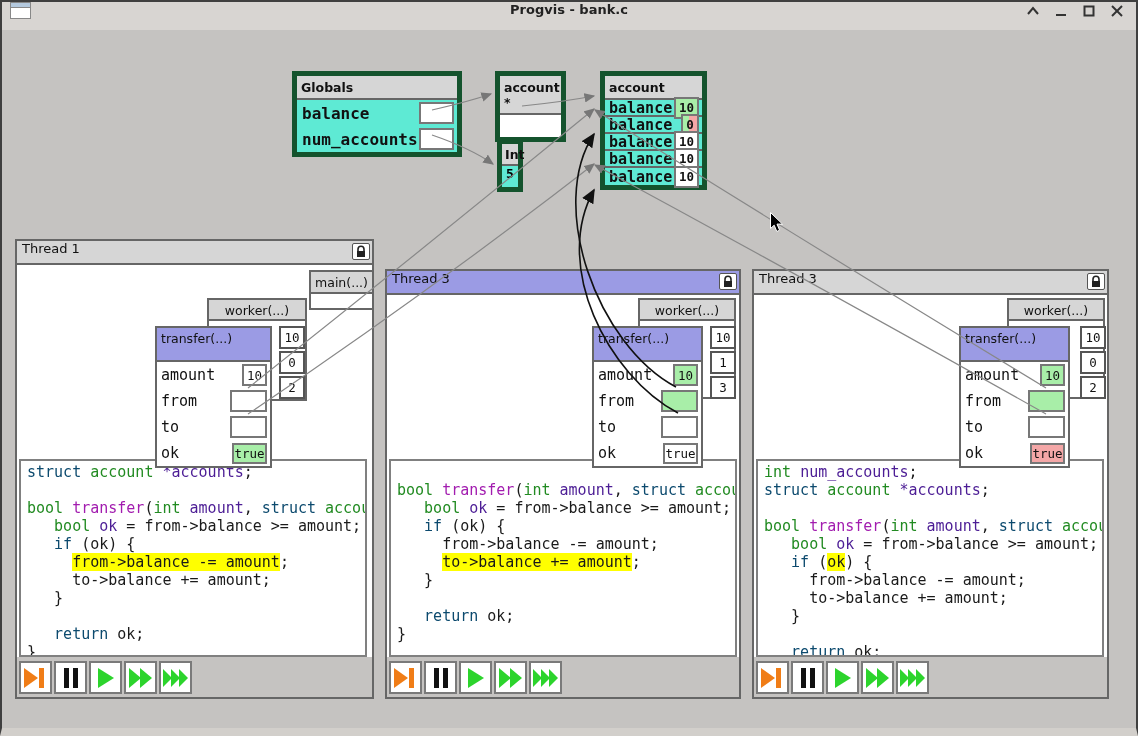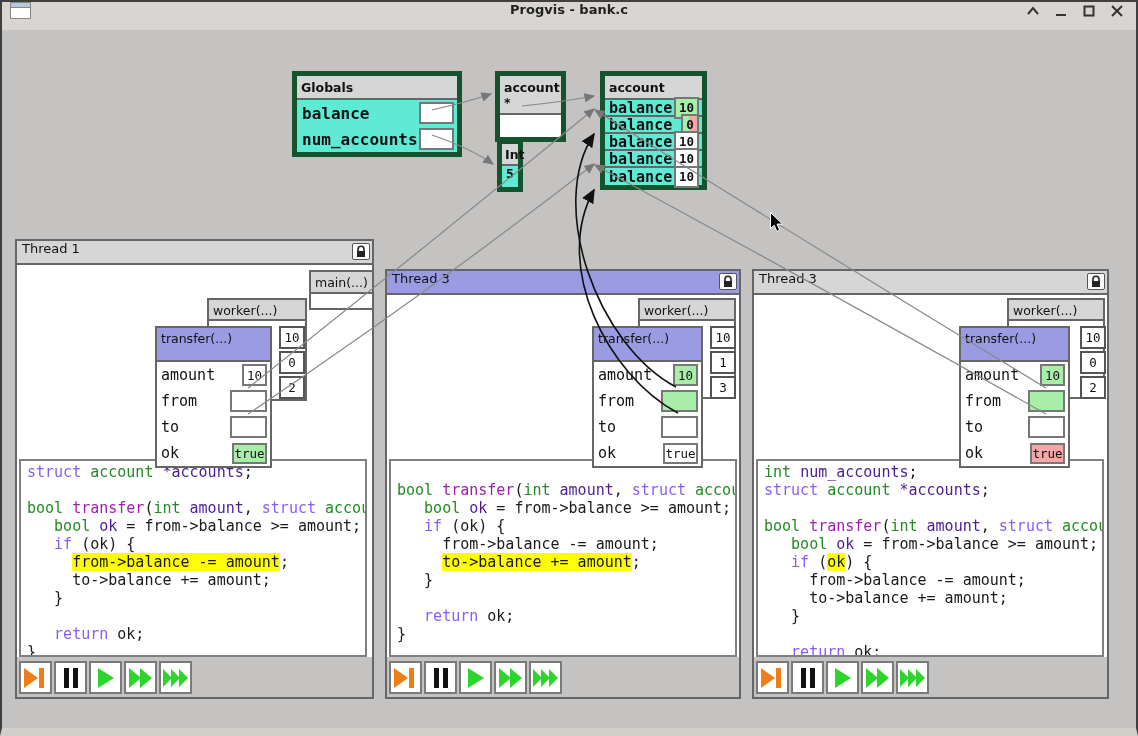--- a/index.html
+++ b/index.html
@@ -47,21 +47,21 @@
   
   .panel { position:absolute; border:2px solid #666; background:#fff; z-index:10; }
   .t1 { left:13px; top:209px; width:359px; height:460px; }
   .t2 { left:383px; top:239px; width:356px; height:430px; }
   .t3 { left:750px; top:239px; width:357px; height:430px; }
   .phd { height:24px; background:#d6d6d6; border-bottom:2px solid #666; font-size:13px; color:#111;
          padding:0 0 0 5px; position:relative; }
   .t2 .phd { background:#9b9be4; }
   .lock { position:absolute; right:2px; top:2px; width:18px; height:17px; background:#fff;
           border:1px solid #555; border-radius:2px; display:flex; align-items:center; justify-content:center; }
-  .fr-hd { background:#d6d6d6; border:2px solid #666; font-size:12.5px; color:#111; padding:3px 4px 2px; }
+  .fr-hd { background:#d6d6d6; border:2px solid #666; font-size:12.5px; color:#111; padding:3px 4px 2px;text-align:center; }
   .main-frame { position:absolute; left:292px; top:29px; width:65px; }
   .main-frame .fr-bd { height:16px; background:#fff; border:2px solid #666; border-top:none; }
   .worker-hd { position:absolute; width:100px; height:23px; }
   .t1 .worker-hd { left:190px; top:57px; }
   .t2 .worker-hd { left:251px; top:27px; width:98px; }
   .t3 .worker-hd { left:253px; top:27px; width:98px; }
   .worker-bd { position:absolute; background:#fff; border:2px solid #666; }
   .t1 .worker-bd { left:190px; top:78px; width:100px; height:82px; }
   .t2 .worker-bd { left:251px; top:48px; width:98px; height:80px; }
   .t3 .worker-bd { left:253px; top:48px; width:98px; height:80px; }
@@ -81,21 +81,21 @@
   .tf-row .vcell.amount { width:25px; }
   .tf-row .vcell.ptr { width:37px; }
   .tf-row .vcell.okbox { width:35px; height:21px; min-width:0; }
   
   .code { position:absolute; left:2px; width:348px; height:198px; background:#fff; border:2px solid #808080;
           padding:2px 6px; overflow:hidden; white-space:pre;
           font-family:"DejaVu Sans Mono","Liberation Mono",monospace; font-size:15px; }
   .t1 .code { top:218px; }
   .t2 .code, .t3 .code { top:188px; }
   .cl { height:18px; line-height:18px; }
-  .cl .k { color:#8b5cf6; }
+  .cl .k { color:#0c4a6e; }
   .cl .t { color:#228b22; }
   .cl .f { color:#a21caf; }
   .cl .v { color:#4c1d95; }
   .cl .p { color:#1a1a1a; }
   .cl .hl { background:#ffff00; }
   
   .pfoot { position:absolute; left:0; right:0; height:40px; background:#c5c3c1; }
   .t1 .pfoot { top:416px; } .t2 .pfoot, .t3 .pfoot { top:386px; }
   .btns { display:flex; gap:2px; padding:4px 0 0 2px; }
   .pbtn { width:33px; height:33px; background:#fff; border:2px solid #7a7a7a; display:flex;

